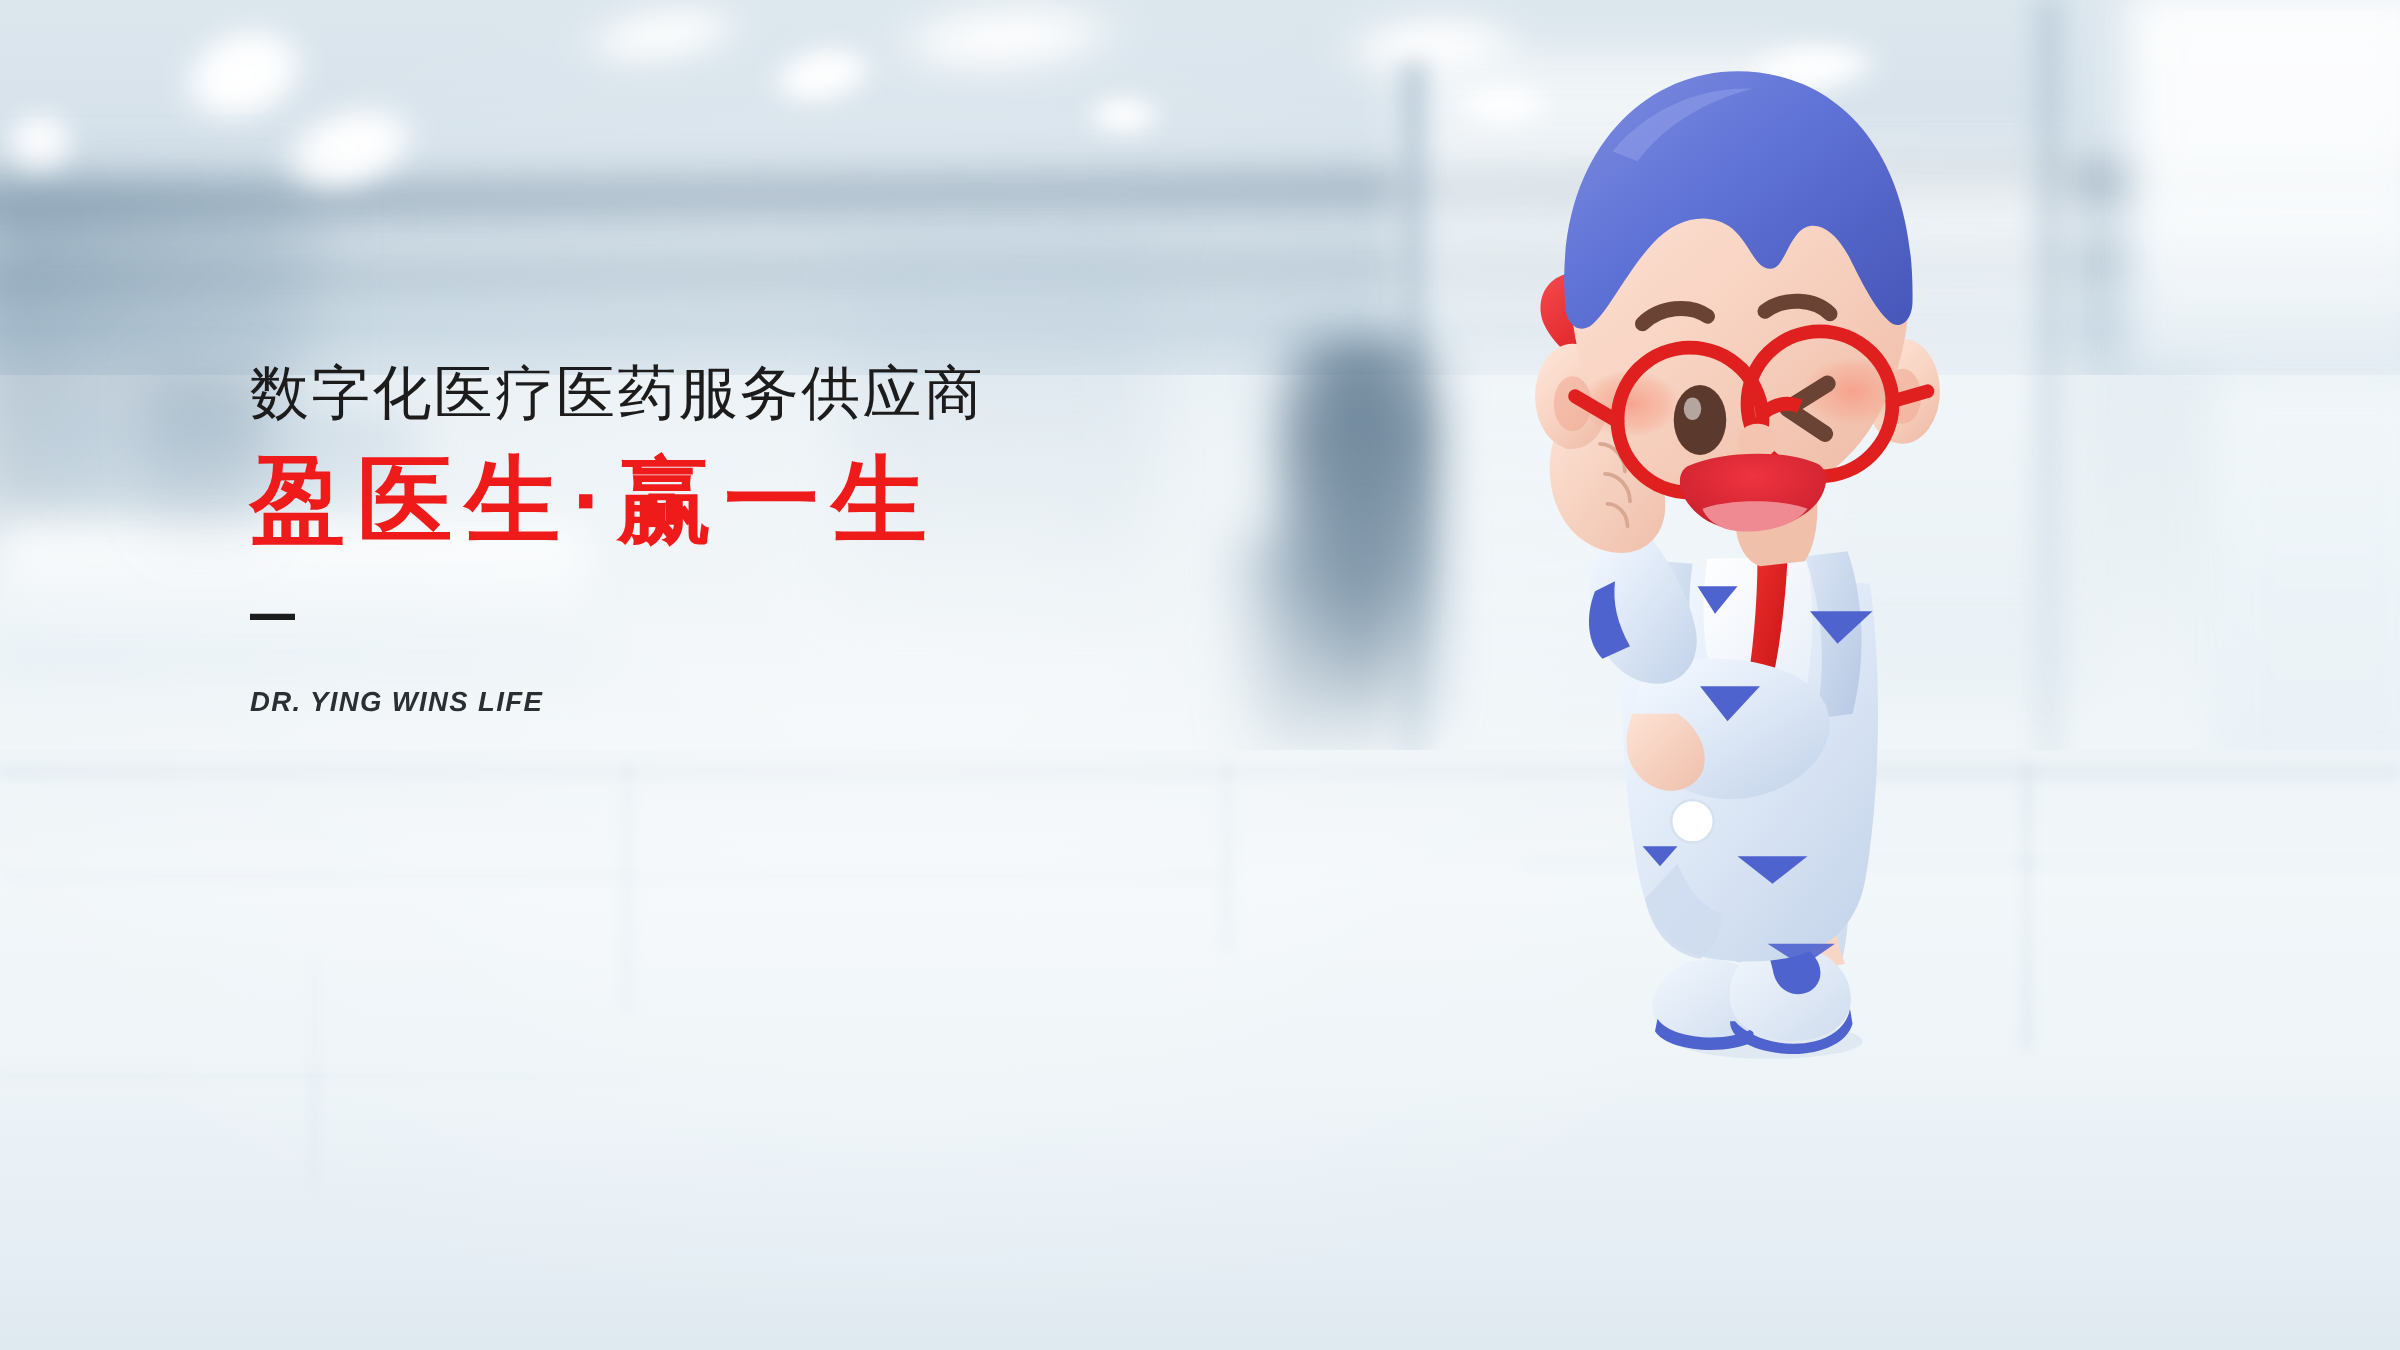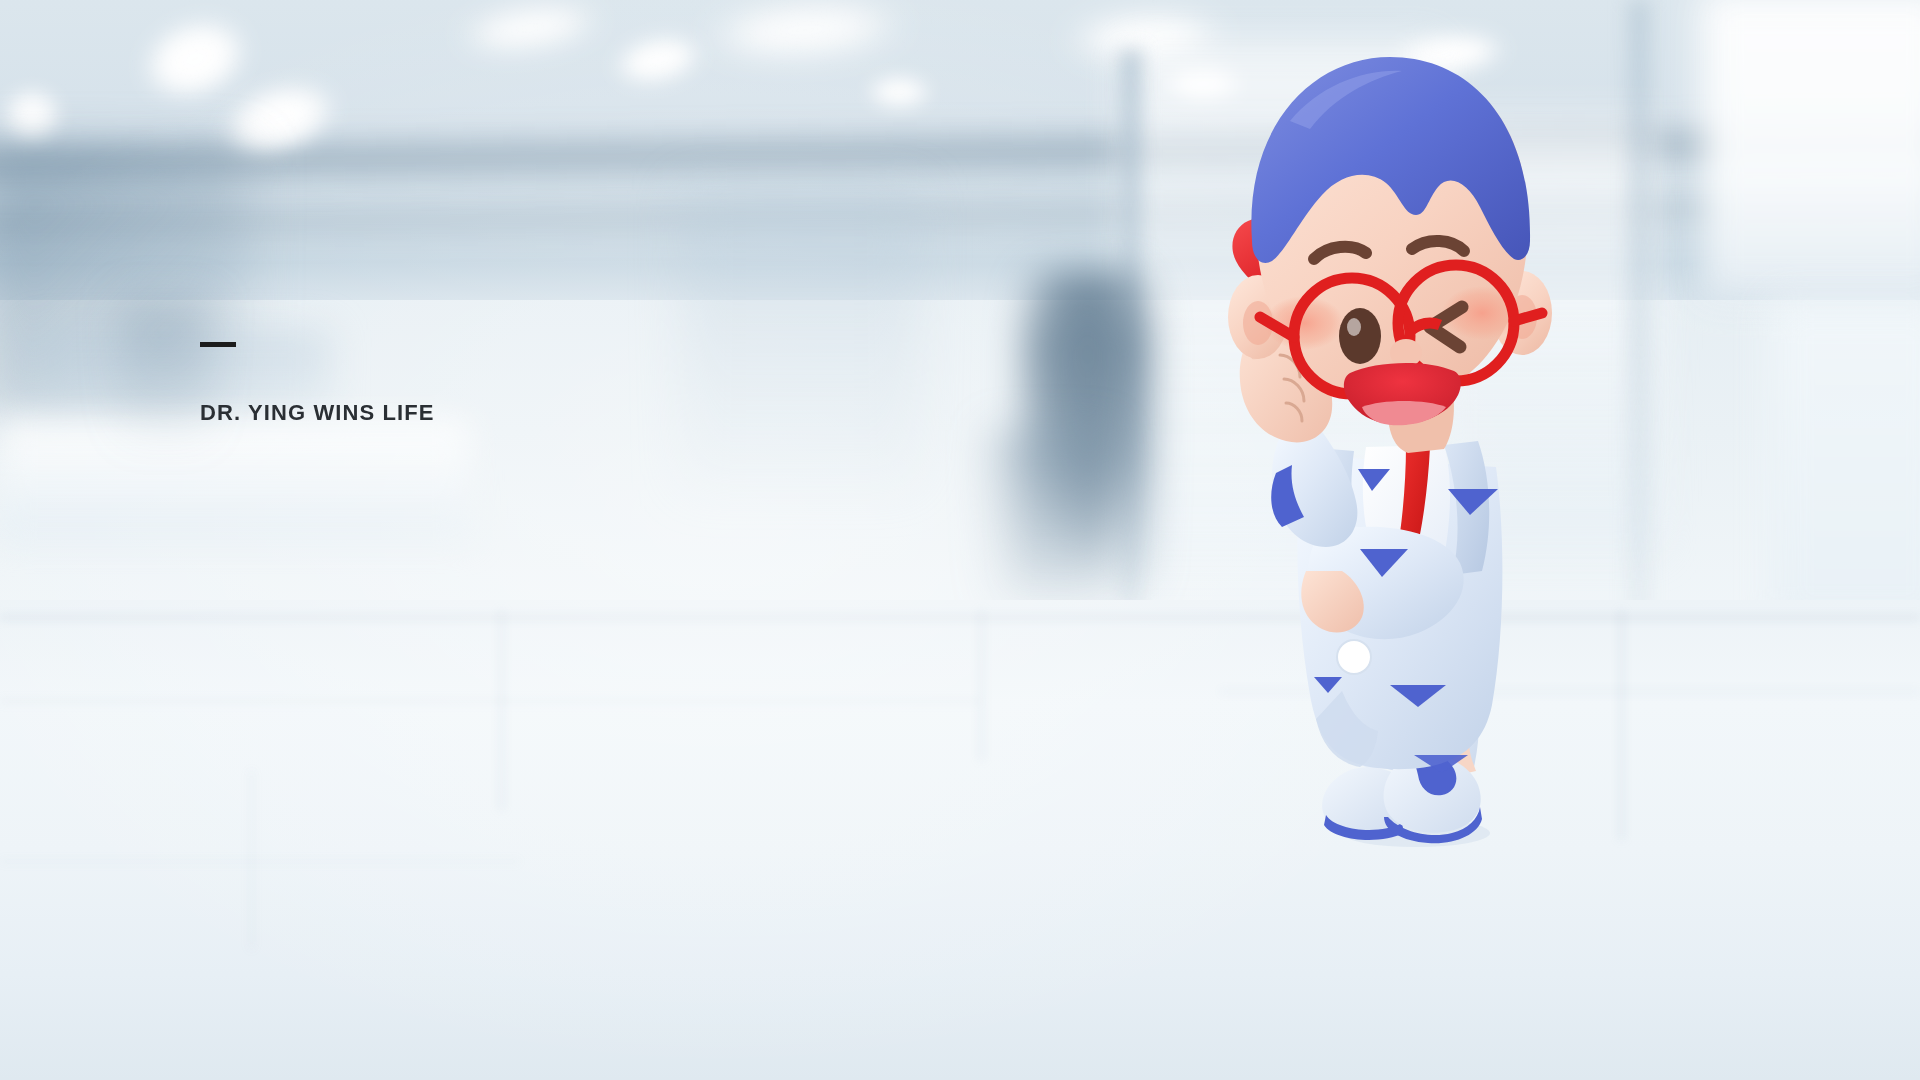--- a/index.html
+++ b/index.html
@@ -166,21 +166,21 @@
     margin-top:26px;
     font-size:76px;line-height:1;color:#ef1a1a;letter-spacing:10px;
     font-weight:700;white-space:nowrap;
   }
   .rule{
     margin-top:52px;width:36px;height:5px;background:#1c1c1c;
   }
   .eng{margin-top:48px;}
   .eng-line{
     font-size:22px;line-height:1.62;color:#2a2f34;
-    font-weight:700;letter-spacing:1.1px;white-space:nowrap;
+    font-style:italic;font-weight:700;letter-spacing:1.1px;white-space:nowrap;
   }
 
   
   #character{position:absolute;left:1230px;top:55px;width:420px;height:790px;}
   #character svg{width:100%;height:100%;display:block;overflow:visible;}
 </style>
 </head>
 <body>
 
 <div id="stage">
@@ -223,20 +223,22 @@
   <div class="floor-line fl2"></div>
   <div class="floor-line fl3"></div>
   <div class="floor-line fl4"></div>
   <div class="vline vl1"></div>
   <div class="vline vl2"></div>
   <div class="vline vl3"></div>
   <div class="vline vl4"></div>
   <div class="bg-vignette"></div>
 
   <div class="copy">
+    <div class="subtitle">数字化医疗医药服务供应商</div>
+    <div class="headline">盈医生·赢一生</div>
     <div class="rule"></div>
     <div class="eng">
       <div class="eng-line">DR. YING WINS LIFE</div>
     </div>
   </div>
 
   <div id="character">
     <svg viewBox="0 0 420 790" xmlns="http://www.w3.org/2000/svg" aria-hidden="true">
       <defs>
         <linearGradient id="gHair" x1="0" y1="0" x2="1" y2="1">

